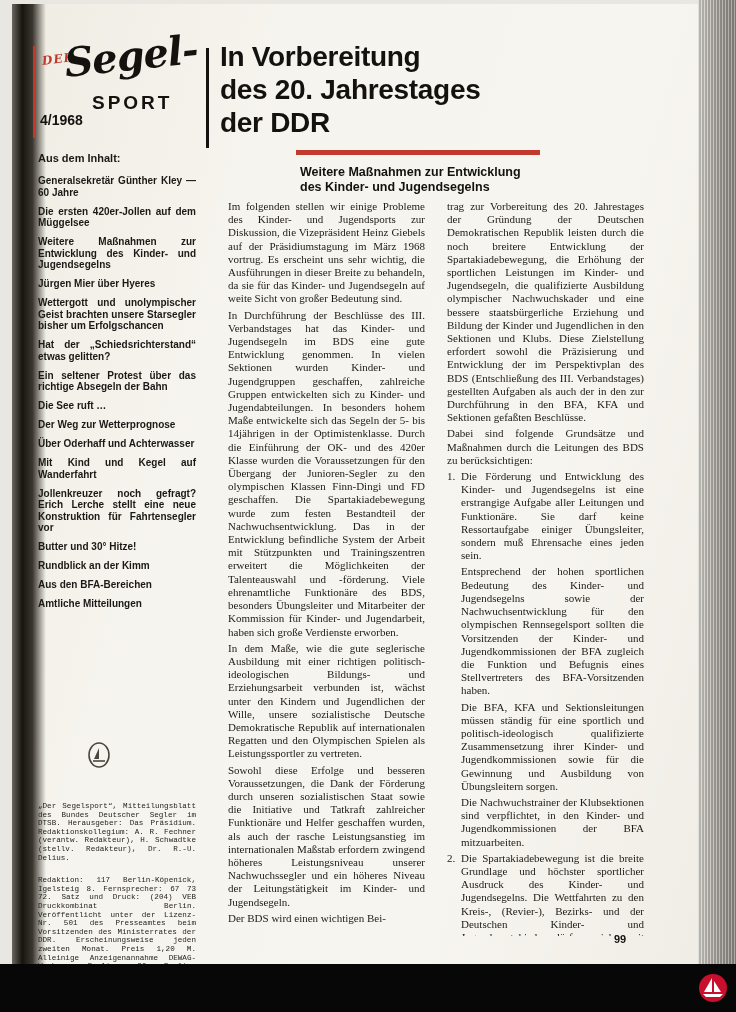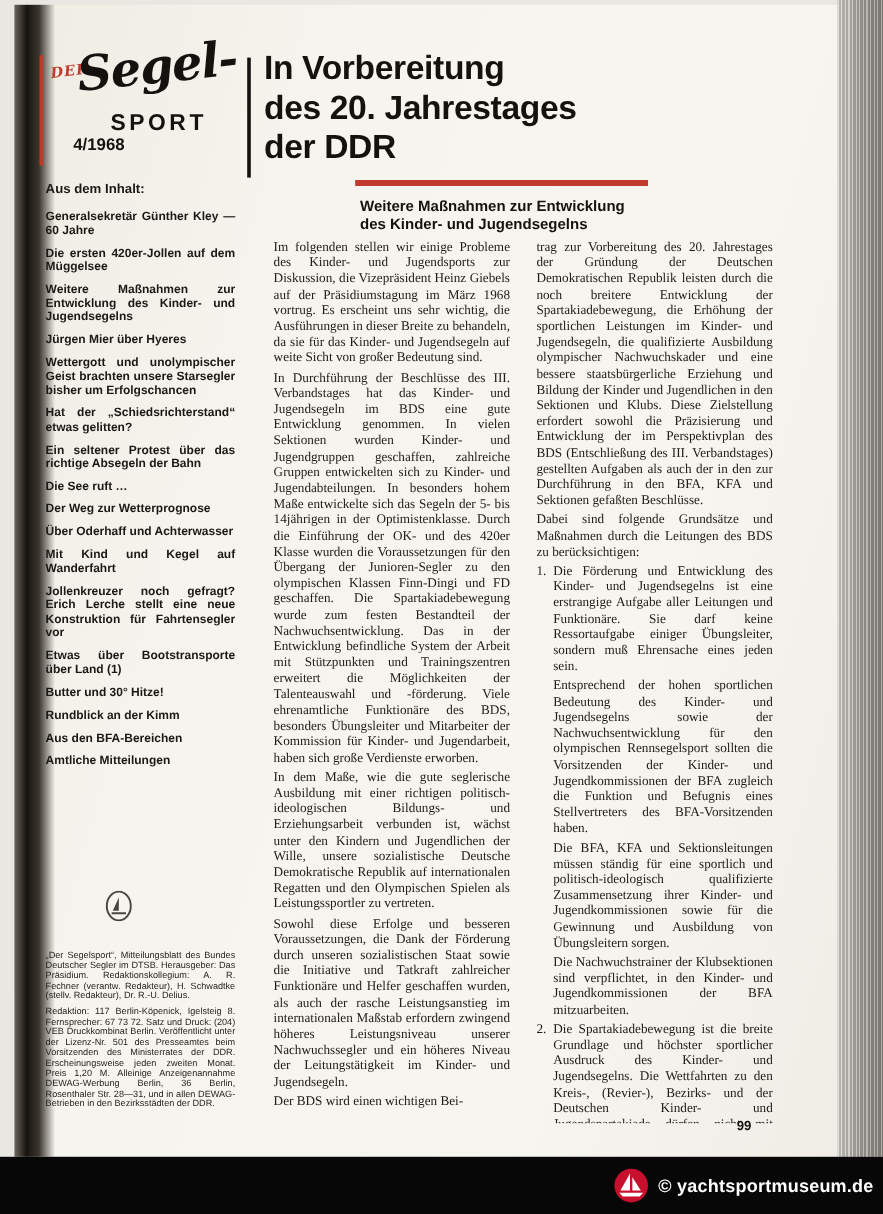--- a/index.html
+++ b/index.html
@@ -35,37 +35,36 @@
     position:absolute;left:26px;top:-8px;color:#14120f;
     font:italic 700 40px "DejaVu Serif",serif;transform:rotate(-6deg);letter-spacing:-1px;
   }
   .sport{
     position:absolute;left:54px;top:52px;color:#14120f;
     font:700 19px "Liberation Sans",sans-serif;letter-spacing:3px;
   }
   .issue{
     position:absolute;left:2px;top:72px;color:#14120f;
     font:700 14px "Liberation Sans",sans-serif;
-    padding-left:21px;
   }
 
   .toc{position:absolute;left:38px;top:152px;width:158px;color:#1b1916;}
   .toc-heading{font:700 11px/13px "Liberation Sans",sans-serif;margin:0 0 10px 0;}
   .toc-item{
     font:700 10px/11.5px "Liberation Sans",sans-serif;
     text-align:justify;margin:0 0 7.5px 0;
   }
 
   .emblem{position:absolute;left:86px;top:742px;width:26px;height:26px;}
 
   .imprint{
     position:absolute;left:38px;top:788px;width:158px;color:#26241f;
     font:400 7.6px/8.6px "Liberation Sans",sans-serif;text-align:justify;
   }
-  .imprint p{margin:4px 0 2px 0;}
+  .imprint p{margin:14px 0 2px 0;font-family:Liberation Mono, monospace;}
 
   
   .headline-rule{position:absolute;left:206px;top:48px;width:3px;height:100px;background:#14120f;}
   .headline{
     position:absolute;left:220px;top:40px;width:430px;color:#14120f;
     font:700 28px/33px "Liberation Sans",sans-serif;letter-spacing:-.3px;white-space:pre-line;margin:0;
   }
   .red-rule{position:absolute;left:296px;top:150px;width:244px;height:5px;background:#c2392d;}
   .subtitle{
     position:absolute;left:296px;top:161px;width:270px;color:#14120f;
@@ -123,21 +122,20 @@
     <div class="toc-item">Weitere Maßnahmen zur Entwicklung des Kinder- und Jugendsegelns</div>
     <div class="toc-item">Jürgen Mier über Hyeres</div>
     <div class="toc-item">Wettergott und unolympischer Geist brachten unsere Starsegler bisher um Erfolgschancen</div>
     <div class="toc-item">Hat der „Schiedsrichterstand“ etwas gelitten?</div>
     <div class="toc-item">Ein seltener Protest über das richtige Absegeln der Bahn</div>
     <div class="toc-item">Die See ruft …</div>
     <div class="toc-item">Der Weg zur Wetterprognose</div>
     <div class="toc-item">Über Oderhaff und Achterwasser</div>
     <div class="toc-item">Mit Kind und Kegel auf Wanderfahrt</div>
     <div class="toc-item">Jollenkreuzer noch gefragt? Erich Lerche stellt eine neue Konstruktion für Fahrtensegler vor</div>
-    <div class="toc-item">Etwas über Bootstransporte über Land (1)</div>
     <div class="toc-item">Butter und 30° Hitze!</div>
     <div class="toc-item">Rundblick an der Kimm</div>
     <div class="toc-item">Aus den BFA-Bereichen</div>
     <div class="toc-item">Amtliche Mitteilungen</div>
   </div>
 
   <div class="emblem">
     <svg viewBox="0 0 26 26" width="26" height="26">
       <ellipse cx="13" cy="13" rx="10" ry="12" fill="none" stroke="#4a463f" stroke-width="1.6"></ellipse>
       <path d="M13 6 L13 17 L8 17 Z" fill="#4a463f"></path>
@@ -188,16 +186,15 @@
 
   <div class="bottom-bar">
     <span class="wm-logo">
       <svg viewBox="0 0 30 30" width="30" height="30">
         <circle cx="15" cy="15" r="14" fill="#c8102e"></circle>
         <path d="M14 5 L14 19 L6 19 Z" fill="#ffffff"></path>
         <path d="M16 8 L16 19 L23 19 Z" fill="#ffffff"></path>
         <path d="M5 21 H25 L22 24 H8 Z" fill="#ffffff"></path>
       </svg>
     </span>
-    <span class="wm-text">© yachtsportmuseum.de</span>
   </div>
 
 </div>
 
 </body></html>

